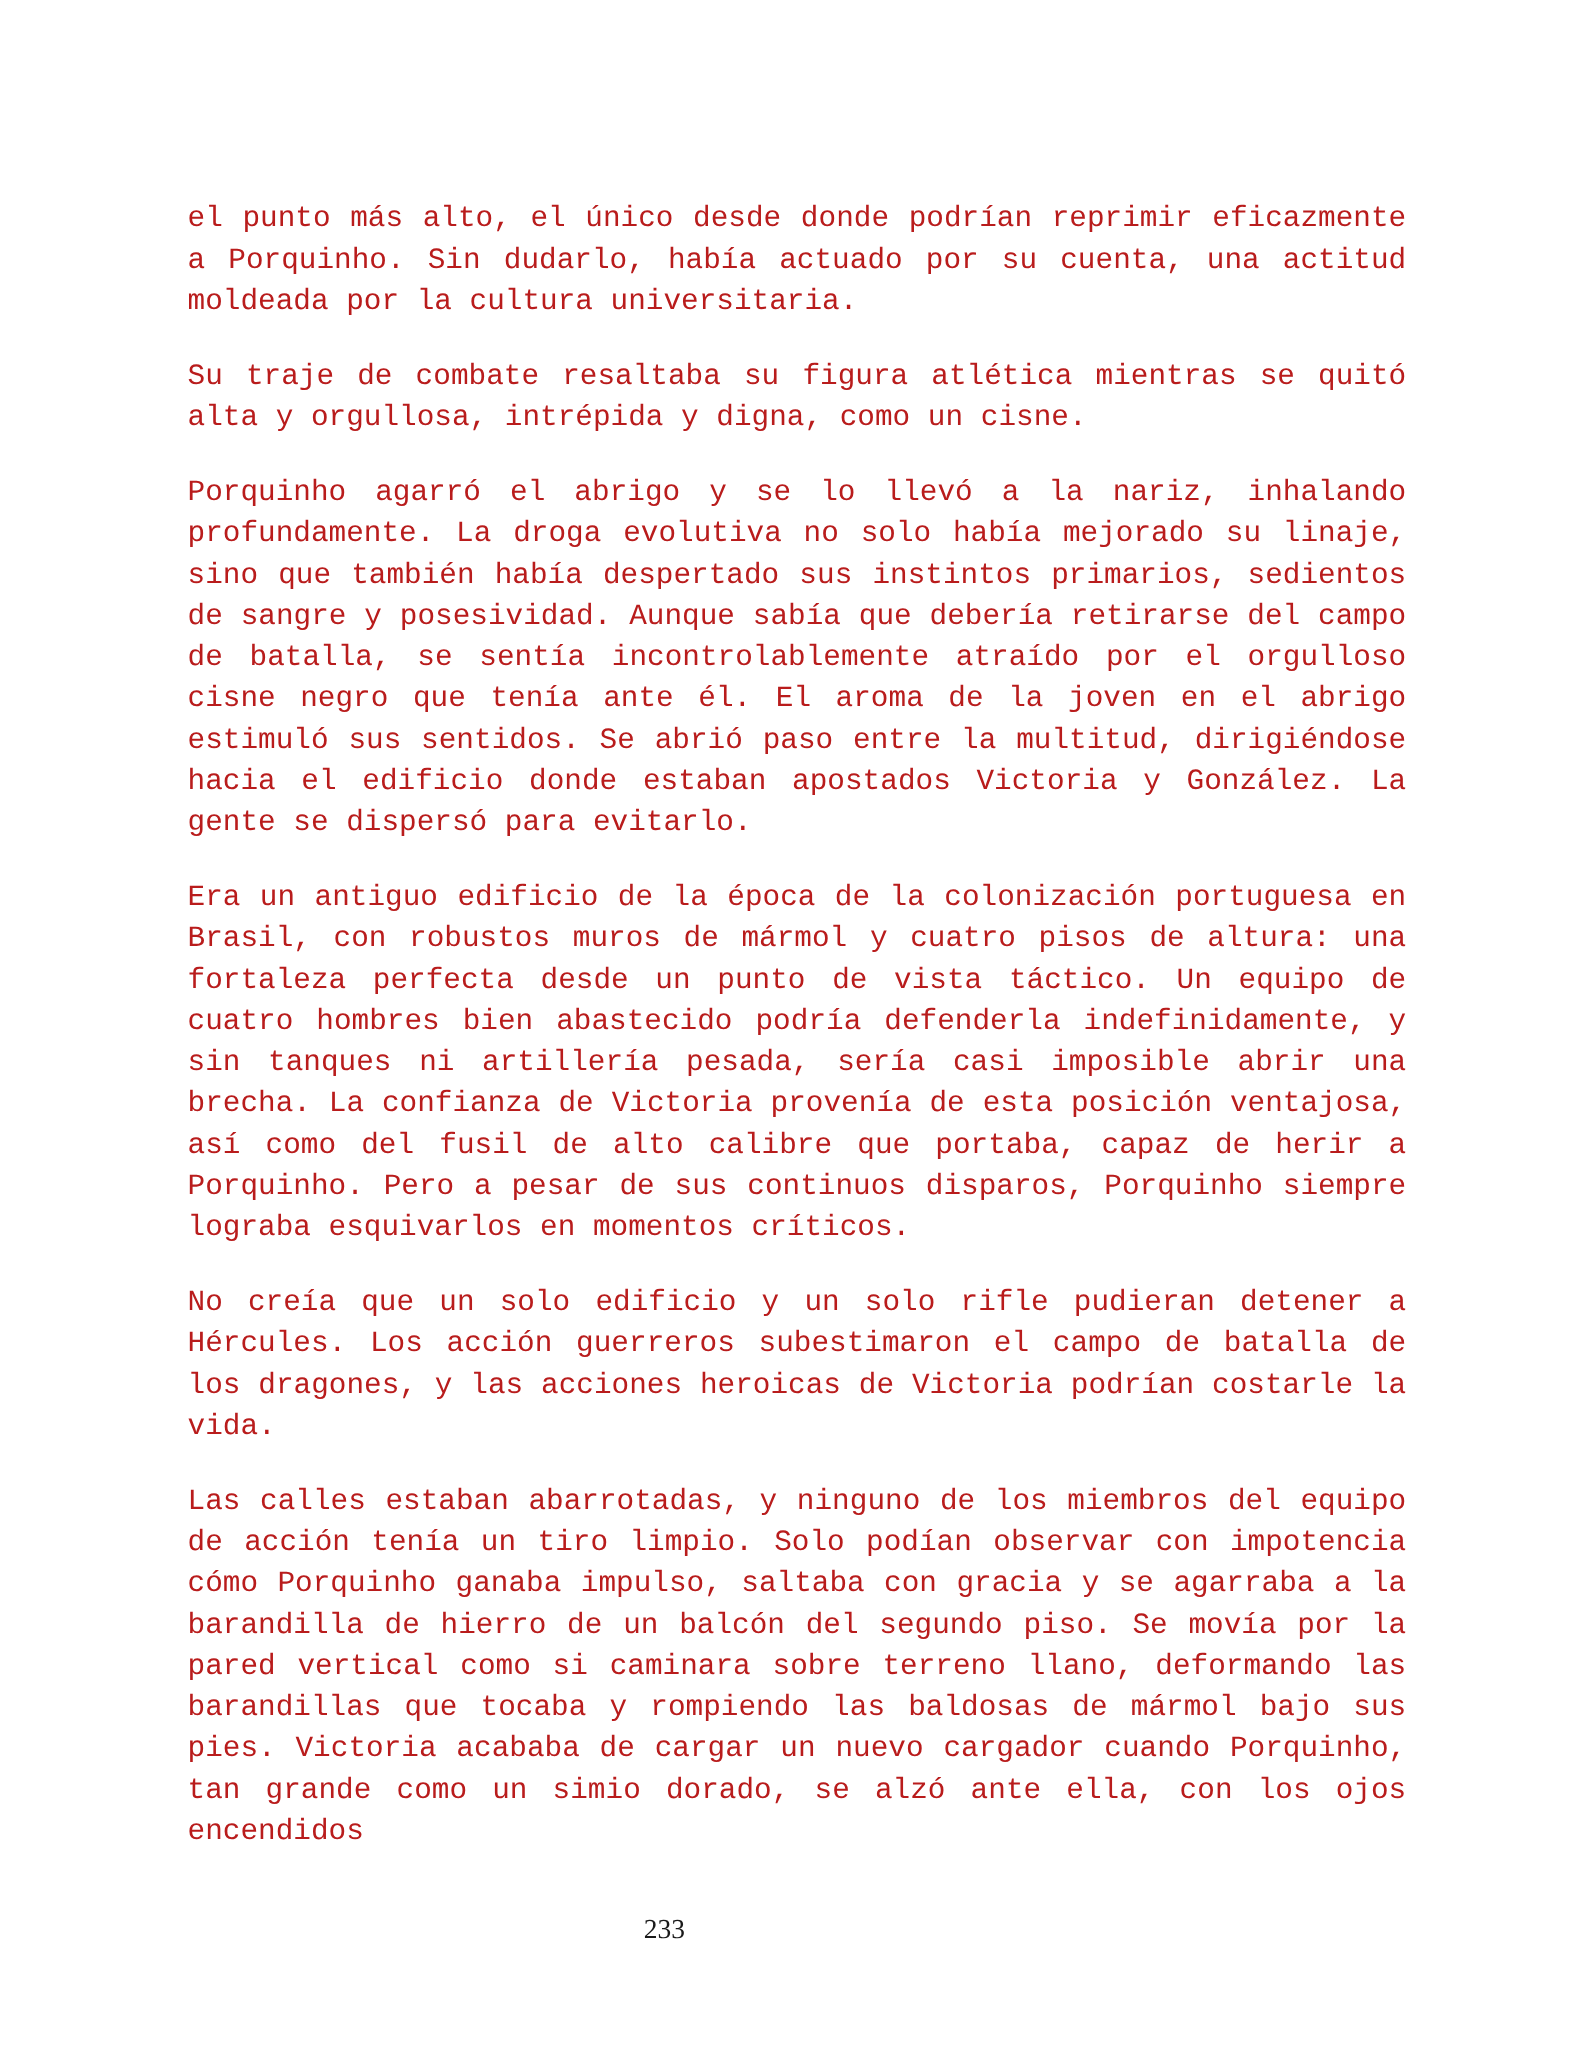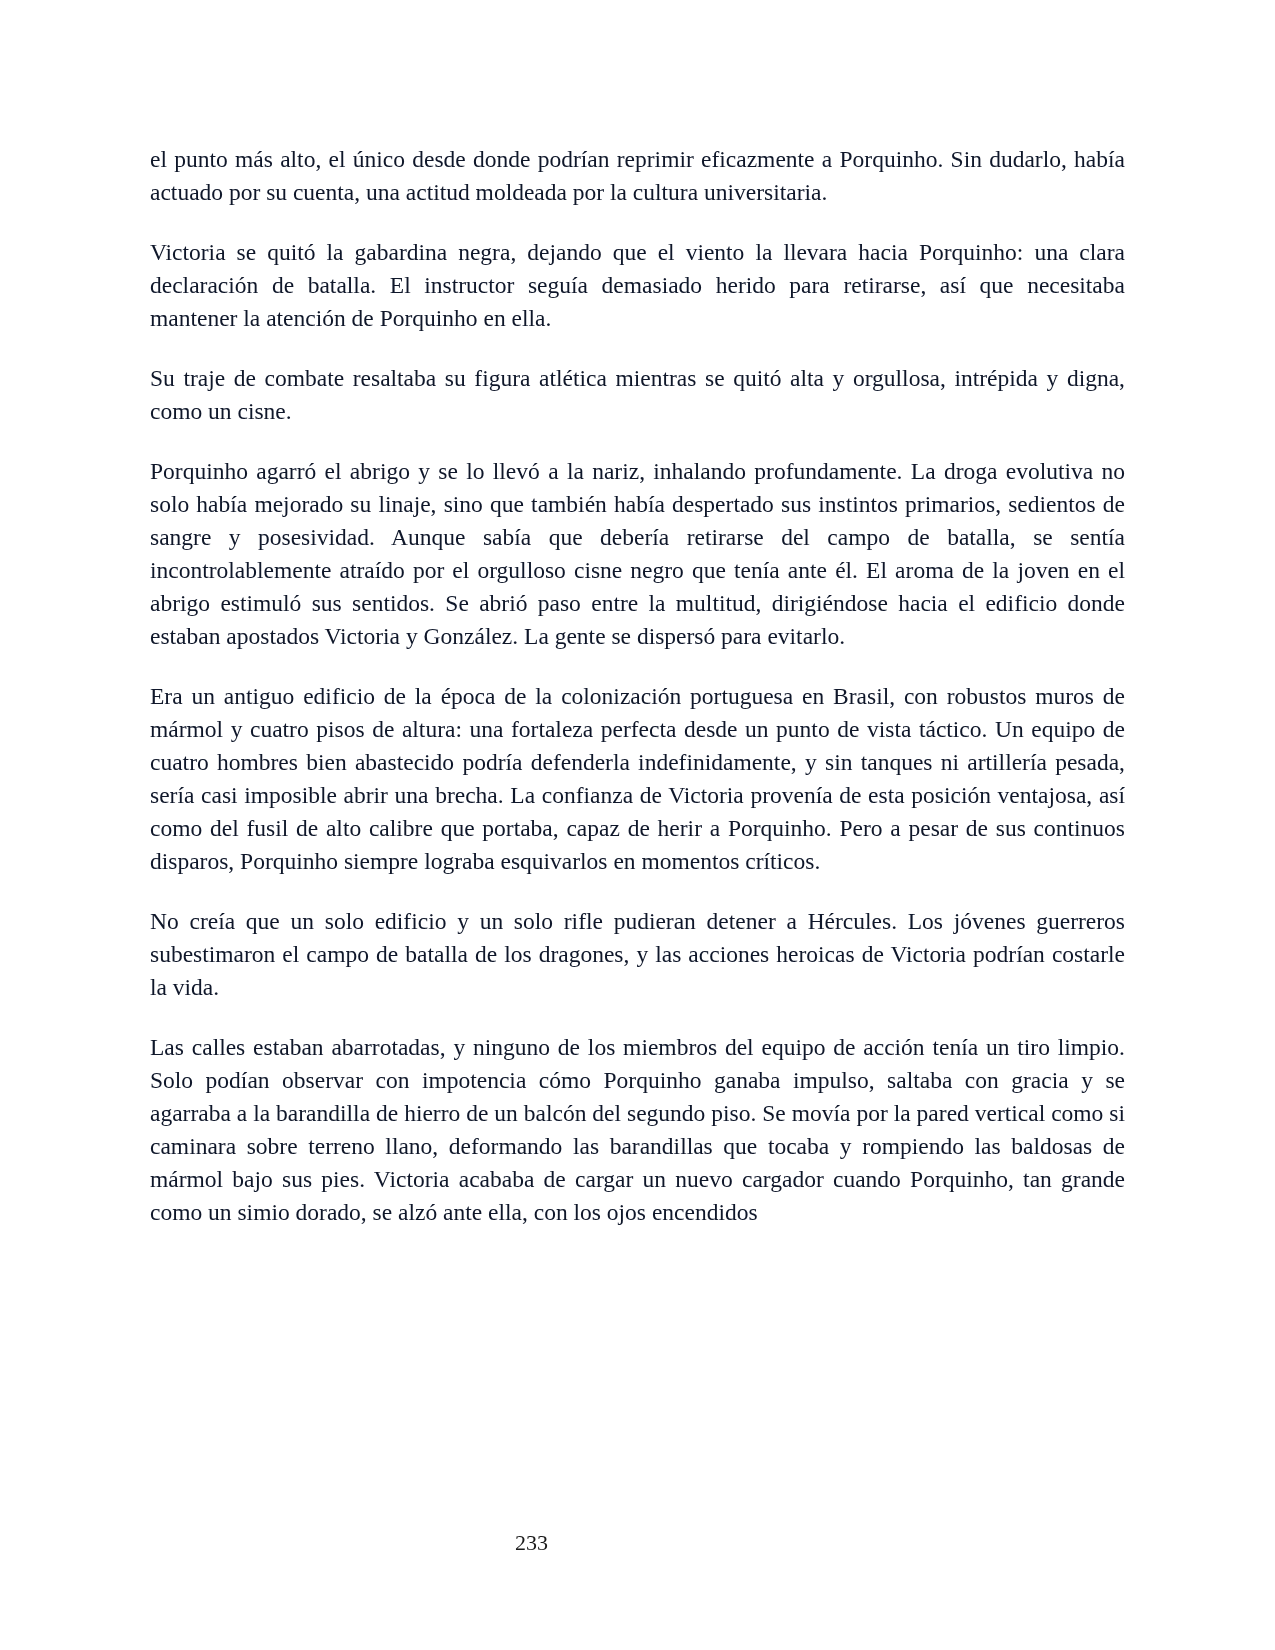--- a/index.html
+++ b/index.html
@@ -1,36 +1,35 @@
 <!DOCTYPE html>
 <html><head>
 <meta charset="utf-8">
 <style>
   html, body { margin: 0; padding: 0; background: #ffffff; }
   body { width: 1275px; height: 1650px; position: relative; overflow: hidden; }
   .page {
-    position: absolute; left: 150px; top: 143px; width: 975px;
-    font-family: Liberation Serif, serif;
-    font-size: 23.5px; line-height: 33px; color: #0f172a;
+    position: absolute; left: 150px; top: 159px; width: 975px;
+    font-family: Liberation Mono, monospace;
+    font-size: 23.5px; line-height: 33px; color: #b91c1c;
     text-align: justify;
   }
   .page p { margin: 0 0 27px 0; }
   .page-number {
     position: absolute; left: 0; width: 1063px; top: 1530px;
     text-align: center;
     font-family: "Liberation Serif", "DejaVu Serif", serif;
     font-size: 22px; color: #1a1a1a;
   }
 </style>
 </head>
 <body>
 
 <div class="page">
   <p>el punto más alto, el único desde donde podrían reprimir eficazmente a Porquinho. Sin dudarlo, había actuado por su cuenta, una actitud moldeada por la cultura universitaria.</p>
-  <p>Victoria se quitó la gabardina negra, dejando que el viento la llevara hacia Porquinho: una clara declaración de batalla. El instructor seguía demasiado herido para retirarse, así que necesitaba mantener la atención de Porquinho en ella.</p>
   <p>Su traje de combate resaltaba su figura atlética mientras se quitó alta y orgullosa, intrépida y digna, como un cisne.</p>
   <p>Porquinho agarró el abrigo y se lo llevó a la nariz, inhalando profundamente. La droga evolutiva no solo había mejorado su linaje, sino que también había despertado sus instintos primarios, sedientos de sangre y posesividad. Aunque sabía que debería retirarse del campo de batalla, se sentía incontrolablemente atraído por el orgulloso cisne negro que tenía ante él. El aroma de la joven en el abrigo estimuló sus sentidos. Se abrió paso entre la multitud, dirigiéndose hacia el edificio donde estaban apostados Victoria y González. La gente se dispersó para evitarlo.</p>
   <p>Era un antiguo edificio de la época de la colonización portuguesa en Brasil, con robustos muros de mármol y cuatro pisos de altura: una fortaleza perfecta desde un punto de vista táctico. Un equipo de cuatro hombres bien abastecido podría defenderla indefinidamente, y sin tanques ni artillería pesada, sería casi imposible abrir una brecha. La confianza de Victoria provenía de esta posición ventajosa, así como del fusil de alto calibre que portaba, capaz de herir a Porquinho. Pero a pesar de sus continuos disparos, Porquinho siempre lograba esquivarlos en momentos críticos.</p>
-  <p>No creía que un solo edificio y un solo rifle pudieran detener a Hércules. Los jóvenes guerreros subestimaron el campo de batalla de los dragones, y las acciones heroicas de Victoria podrían costarle la vida.</p>
+  <p>No creía que un solo edificio y un solo rifle pudieran detener a Hércules. Los acción guerreros subestimaron el campo de batalla de los dragones, y las acciones heroicas de Victoria podrían costarle la vida.</p>
   <p>Las calles estaban abarrotadas, y ninguno de los miembros del equipo de acción tenía un tiro limpio. Solo podían observar con impotencia cómo Porquinho ganaba impulso, saltaba con gracia y se agarraba a la barandilla de hierro de un balcón del segundo piso. Se movía por la pared vertical como si caminara sobre terreno llano, deformando las barandillas que tocaba y rompiendo las baldosas de mármol bajo sus pies. Victoria acababa de cargar un nuevo cargador cuando Porquinho, tan grande como un simio dorado, se alzó ante ella, con los ojos encendidos</p>
 </div>
 
 <div class="page-number">233</div>
 
 </body></html>

